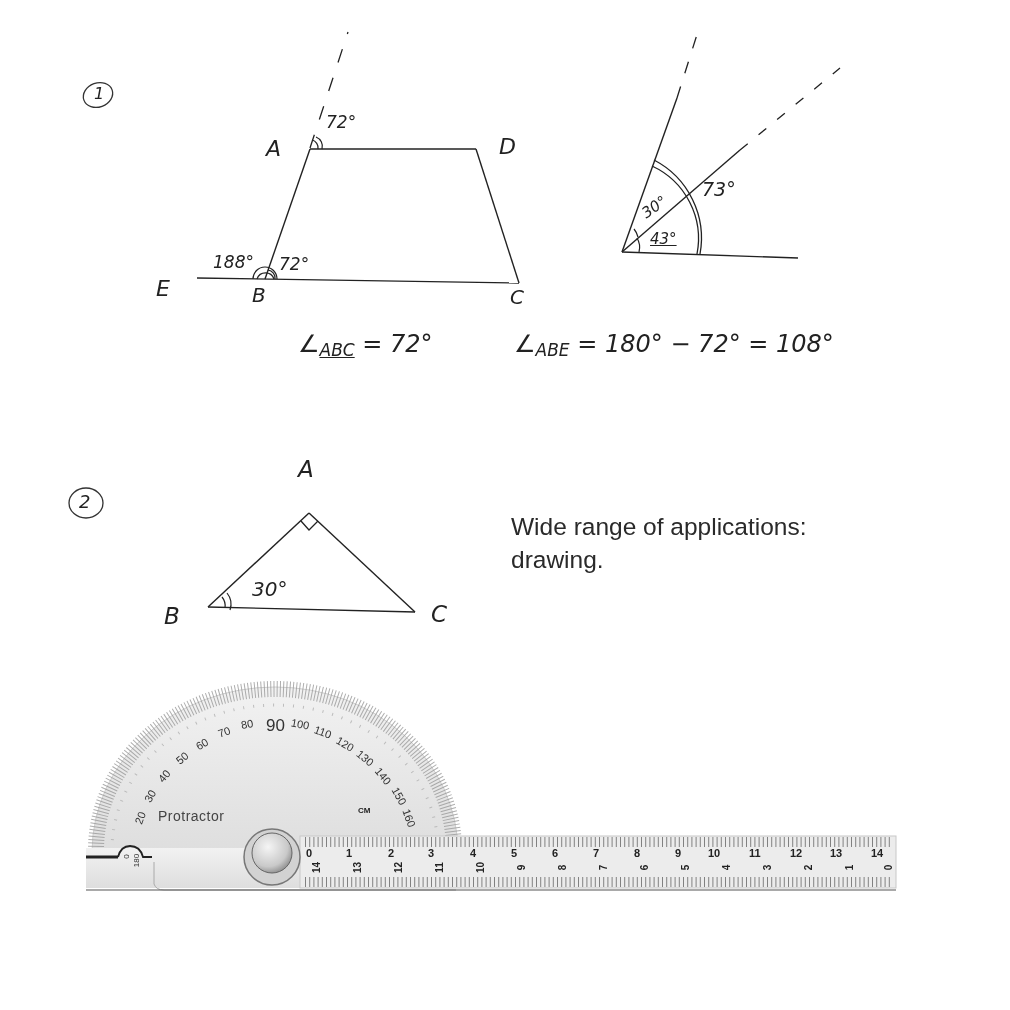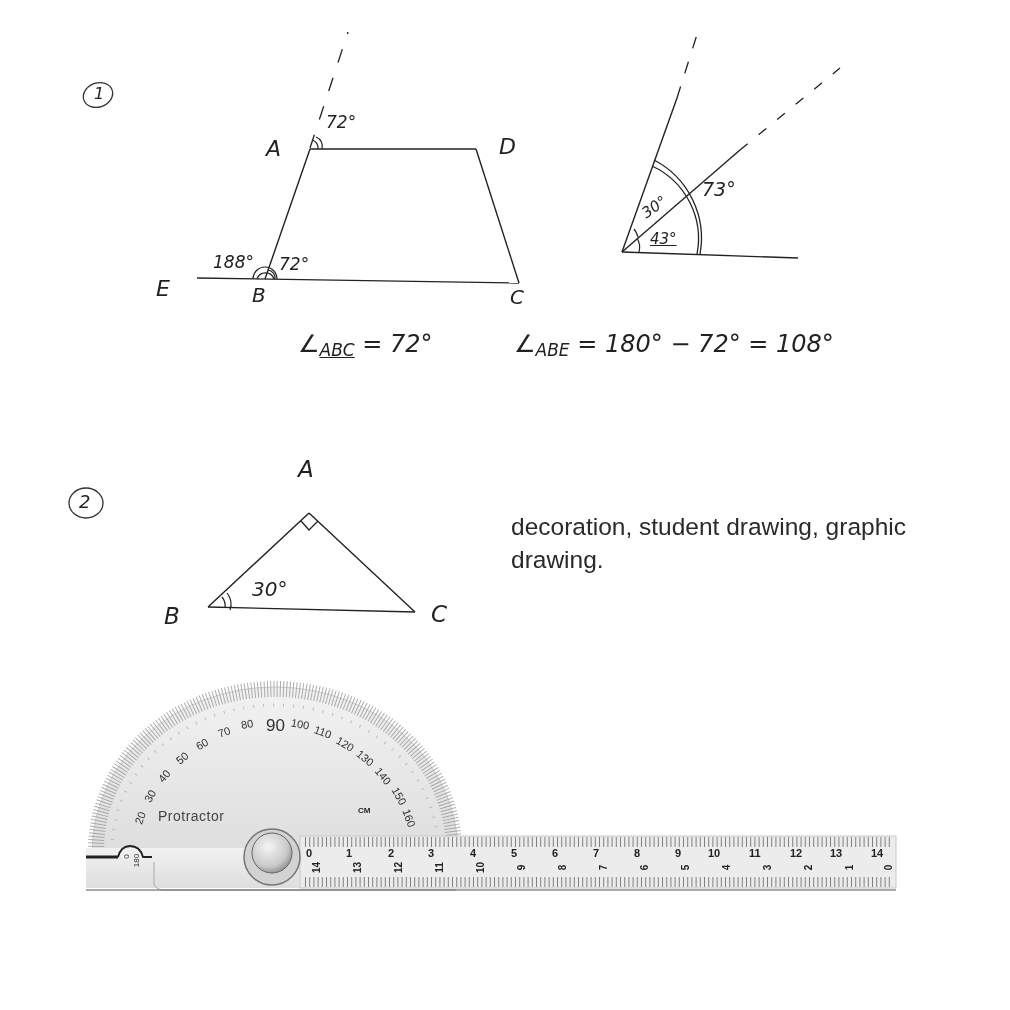--- a/index.html
+++ b/index.html
@@ -73,21 +73,21 @@
   <span>= 180° − 72° = 108°</span>
 </div>
 
 <div class="abs hand" style="left:79px;top:491px;font-size:18px;">2</div>
 <div class="abs hand" style="left:298px;top:456px;font-size:23px;">A</div>
 <div class="abs hand" style="left:164px;top:603px;font-size:23px;">B</div>
 <div class="abs hand" style="left:431px;top:601px;font-size:23px;">C</div>
 <div class="abs hand" style="left:252px;top:577px;font-size:20px;">30°</div>
 
 <div class="desc">
-  <div>decoration, student drawing, graphic</div>
+  <div>Wide range of applications:</div>
   <div>drawing.</div>
 </div>
 
 <div class="abs" style="left:0;top:0;width:1010px;height:1010px;">
   <svg width="1010" height="1010">
     <defs>
       <linearGradient id="metal" x1="0" y1="0" x2="0" y2="1">
         <stop offset="0" stop-color="#f2f2f2"></stop>
         <stop offset="1" stop-color="#dedede"></stop>
       </linearGradient>

